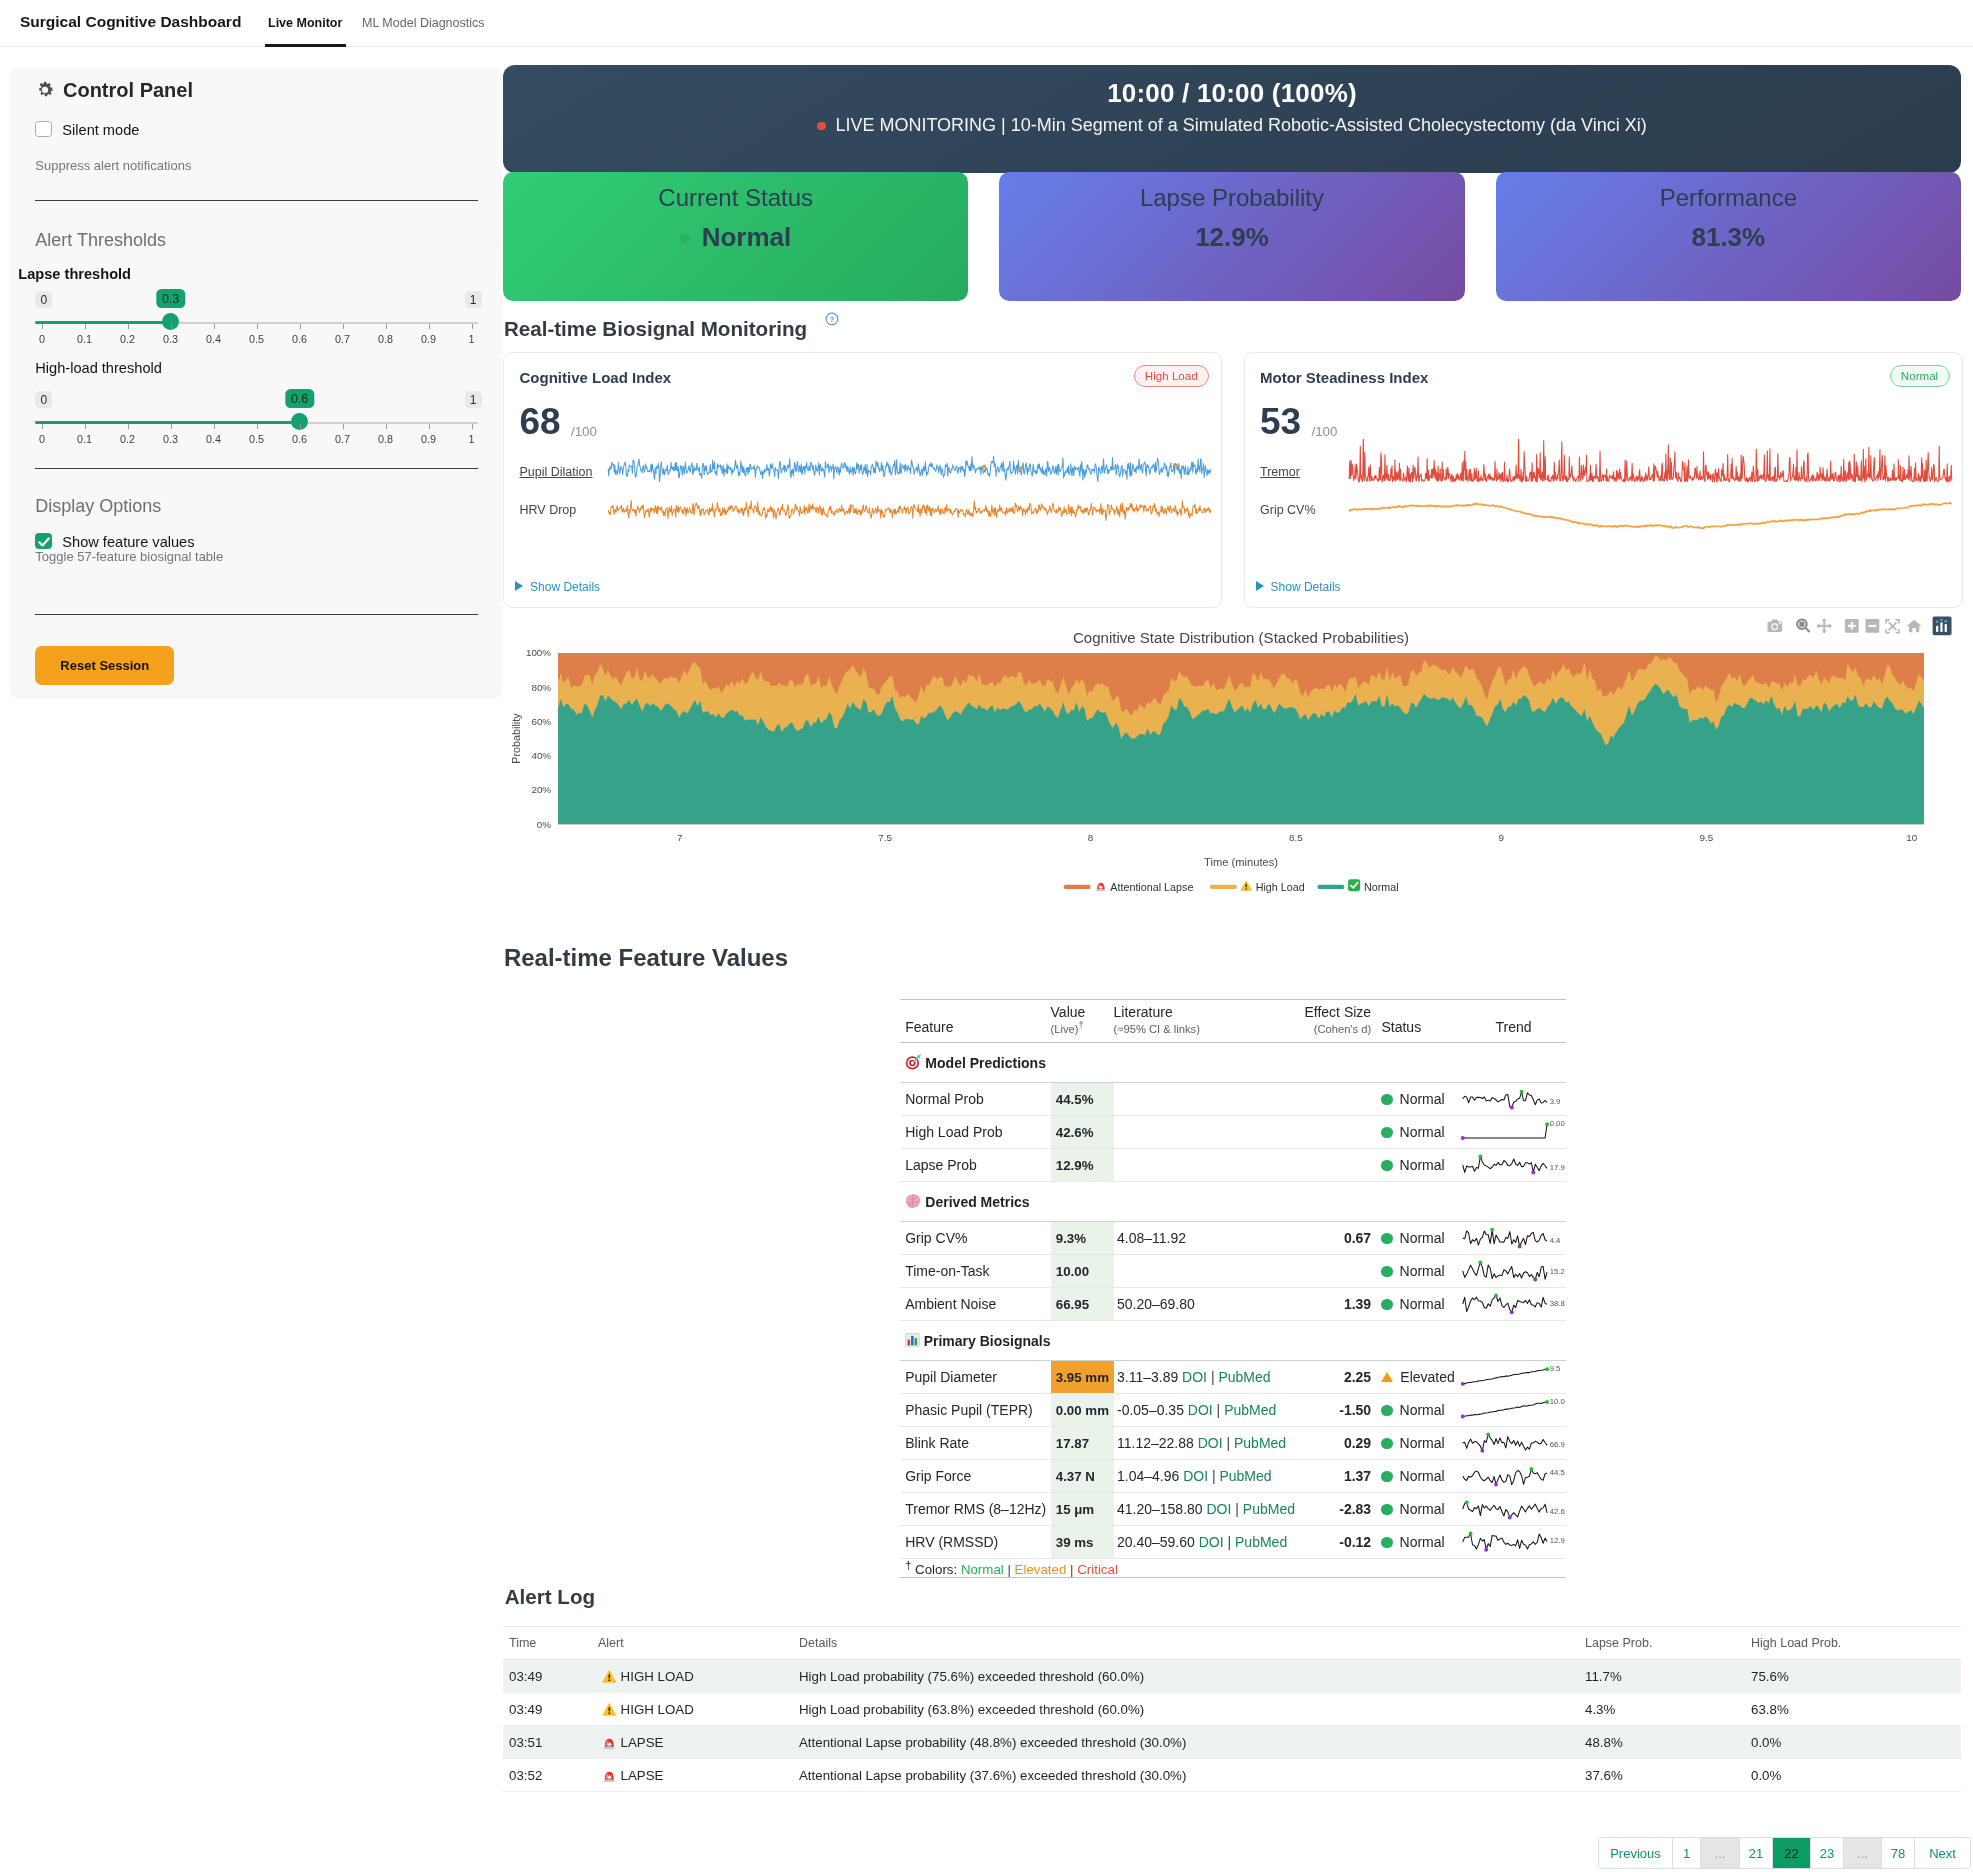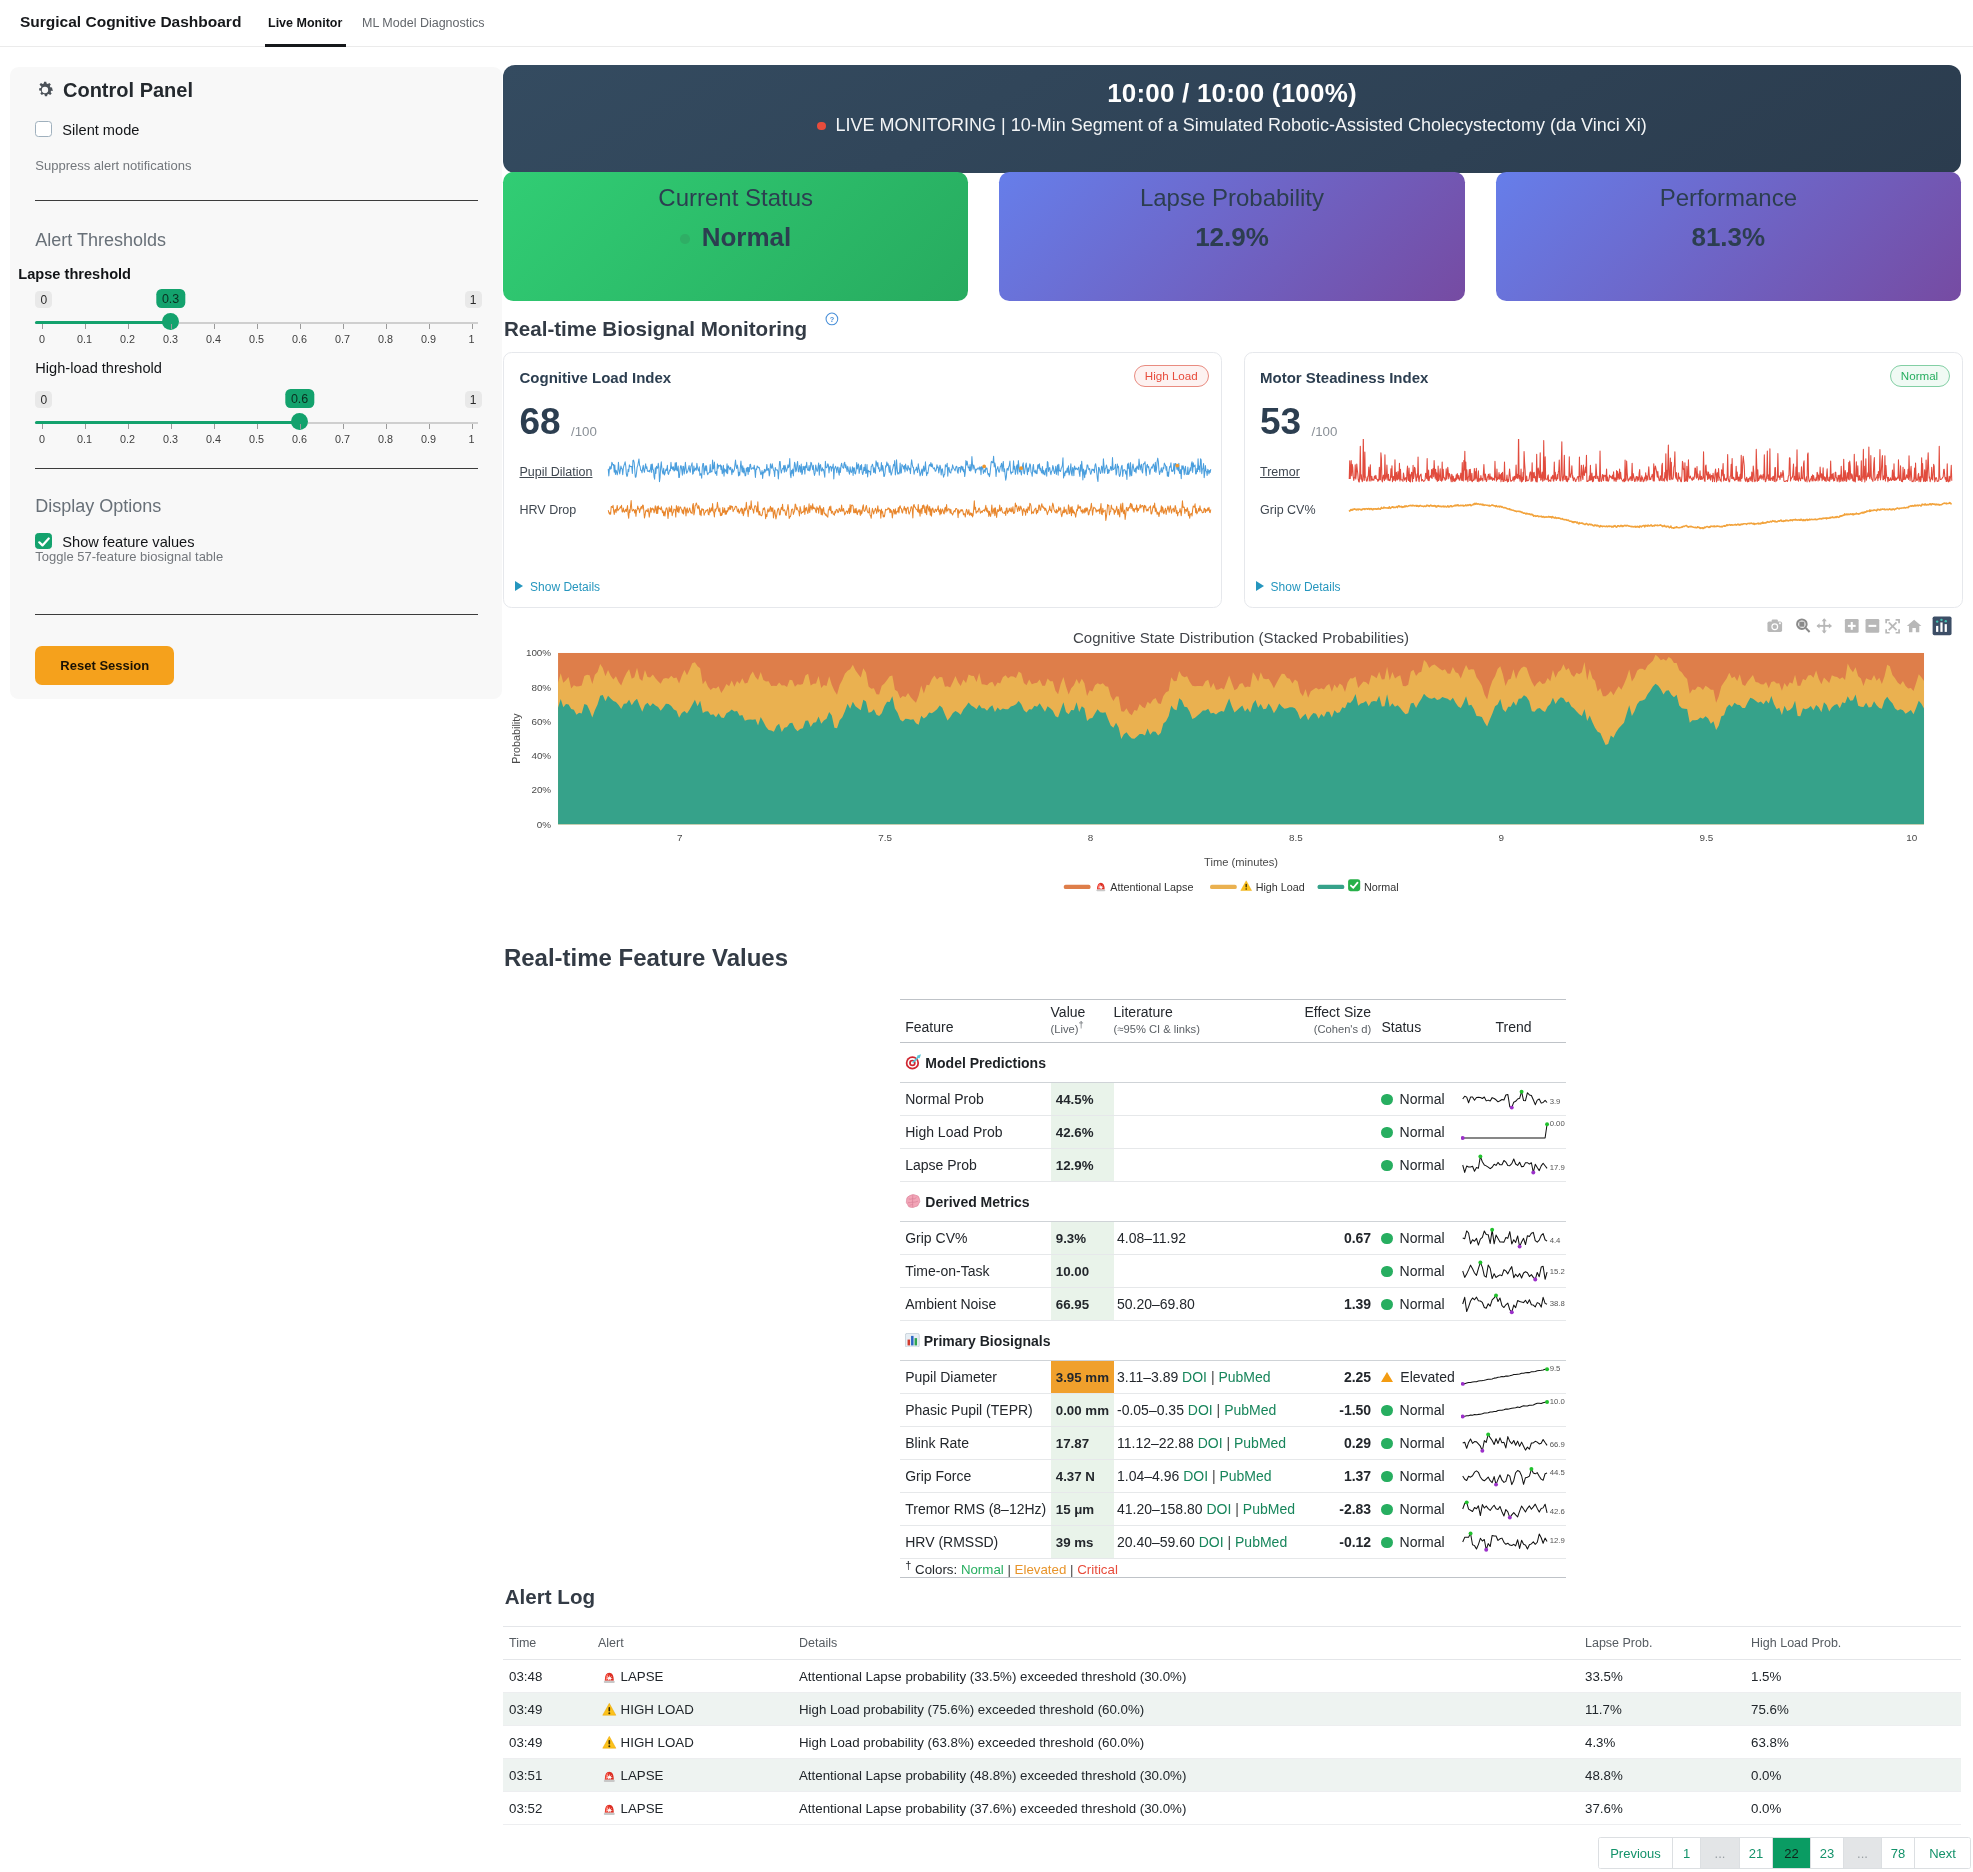--- a/index.html
+++ b/index.html
@@ -546,34 +546,20 @@
           <col style="width:210px">
         </colgroup>
       <tbody>
           <tr>
             <th style="padding-left:6px">Time</th>
             <th>Alert</th>
             <th>Details</th>
             <th>Lapse Prob.</th>
             <th>High Load Prob.</th>
           </tr>
-      <tr>
-            <td style="padding-left:6px">03:48</td>
-            <td><svg width="14.6" height="14.6" viewBox="0 0 16 16" style="vertical-align:-2.6px">
-                <g transform="translate(0,0) scale(1.0)">
-                  <path d="M3 13 Q3 4 8 4 Q13 4 13 13 Z" fill="#dd2e22"></path>
-                  <path d="M4 12 Q4 6 7 5 L6 12 Z" fill="#ff6b5e"></path>
-                  <path d="M8.7 9.2 L11 7.4 L9.5 9.9 L12 10.8 L9.3 10.9 L10 13 L8 11.3 L6.3 13 L6.9 10.8 L4.3 10.9 L6.6 9.9 L5.2 7.5 L7.4 9.2 L7.8 6.2 Z" fill="#fff"></path>
-                  <rect x="2" y="13" width="12" height="2.3" rx="1.1" fill="#c8c8c8"></rect>
-                </g>
-              </svg> LAPSE</td>
-            <td>Attentional Lapse probability (33.5%) exceeded threshold (30.0%)</td>
-            <td>33.5%</td>
-            <td>1.5%</td>
-          </tr>
           <tr class="even">
             <td style="padding-left:6px">03:49</td>
             <td><svg width="14.6" height="14.6" viewBox="0 0 16 16" style="vertical-align:-2.6px">
                 <g transform="translate(0,0) scale(1.0)">
                   <path d="M8 1.5 L15.2 14.5 L0.8 14.5 Z" fill="#fcc21b" stroke="#e8a200" stroke-width="0.5"></path>
                   <rect x="7.1" y="5.5" width="1.8" height="5" rx="0.9" fill="#3a2b00"></rect>
                   <circle cx="8" cy="12.4" r="1.1" fill="#3a2b00"></circle>
                 </g>
               </svg> HIGH LOAD</td>
             <td>High Load probability (75.6%) exceeded threshold (60.0%)</td>

